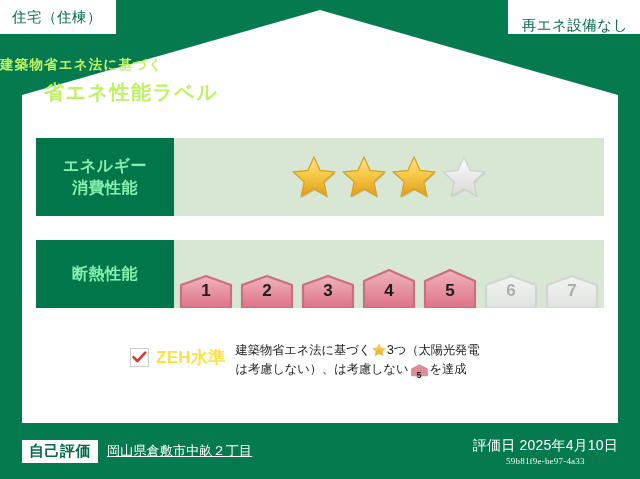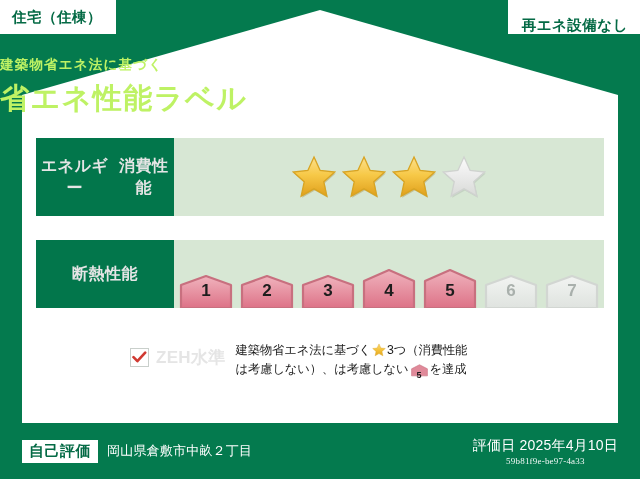--- a/index.html
+++ b/index.html
@@ -30,21 +30,21 @@
     -webkit-clip-path: polygon(0% 20.6%, 50% 0%, 100% 20.6%, 100% 100%, 0% 100%);
     clip-path: polygon(0% 20.6%, 50% 0%, 100% 20.6%, 100% 100%, 0% 100%);
   }
 
   
   .corner-tag {
     position: absolute;
     top: 0;
     background: #ffffff;
     color: #046a45;
-    font-weight: bold;
+    font-weight: normal;
     font-size: 14.5px;
     line-height: 34px;
     height: 34px;
     letter-spacing: .5px;
     white-space: nowrap;
   }
   #tag-left  { left: 0;  padding: 0 14px 0 12px; }
   #tag-right { right: 0; padding: 8px 12px 0 14px; }
 
   
@@ -55,48 +55,49 @@
     text-align: left;
     color: #bef264;
   }
   #title-sub {
     font-size: 13.5px;
     font-weight: bold;
     letter-spacing: 1.2px;
     margin-bottom: 5px;
   }
   #title-main {
-    font-size: 29px;
+    font-size: 20px;
     font-weight: bold;
     letter-spacing: 1.5px;
+    padding-left: 44px;
   }
 
   
   .rating-row {
     position: absolute;
     left: 36px;
     width: 568px;
     height: 78px;
     background: #d7e7d4;
     display: flex;
     align-items: stretch;
   }
   #row-energy     { top: 138px; }
   #row-insulation { top: 240px; height: 68px; }
 
   .row-label {
     width: 138px;
     flex: 0 0 138px;
     background: #02764b;
-    color: #e5e5e5;
+    color: #86efac;
     font-weight: bold;
     font-size: 16px;
     line-height: 1.35;
     display: flex;
-    flex-direction: row;
+    flex-direction: column;
     align-items: center;
     justify-content: center;
     text-align: center;
     letter-spacing: .5px;
   }
   .row-value {
     flex: 1 1 auto;
     display: flex;
     align-items: center;
     justify-content: center;
@@ -152,21 +153,21 @@
   #zeh-checkbox {
     width: 19px; height: 19px;
     border: 1.4px solid #c9cfcb;
     background: #fff;
     display: flex; align-items: center; justify-content: center;
     flex: 0 0 auto;
   }
   #zeh-label {
     font-size: 17px;
     font-weight: bold;
-    color: #e5e5e5;
+    color: #fde047;
     letter-spacing: .3px;
     white-space: nowrap;
   }
   #zeh-desc {
     font-size: 12.3px;
     line-height: 1.55;
     color: #1b1b1b;
     padding-top: 3px;
     letter-spacing: -0.1px;
   }
@@ -180,21 +181,21 @@
   
   #footer {
     position: absolute;
     left: 0; right: 0; bottom: 0;
     height: 56px;
     color: #ffffff;
     display: flex;
     align-items: center;
     padding: 0 22px;
   }
-  #footer-left { display: flex; align-items: center; gap: 9px; }
+  #footer-left { display: flex; align-items: center; gap: 9px; text-decoration: underline; }
   #eval-badge {
     background: #ffffff;
     color: #046a45;
     font-weight: bold;
     font-size: 15px;
     padding: 2px 7px;
     letter-spacing: .5px;
   }
   #address { font-size: 13px; letter-spacing: .2px; }
   #footer-right {
@@ -384,21 +385,21 @@
       <div>
         <span>建築物省エネ法に基づく</span><svg class="inline-star" width="14" height="14" viewBox="0 0 24 24">
             <defs>
               <linearGradient id="ig1" x1="0" y1="0" x2="0" y2="1">
                 <stop offset="0" stop-color="#fbd97a"></stop>
                 <stop offset="0.5" stop-color="#f5c33b"></stop>
                 <stop offset="1" stop-color="#e2a520"></stop>
               </linearGradient>
             </defs>
             <path d="M12 1.6 L15.2 8.6 L22.8 9.4 L17.1 14.5 L18.7 22 L12 18.2 L5.3 22 L6.9 14.5 L1.2 9.4 L8.8 8.6 Z" fill="url(#ig1)" stroke="#d9a722" stroke-width="0.7"></path>
-          </svg><span>3つ（消費性能</span>
+          </svg><span>3つ（太陽光発電</span>
       </div>
       <div>
         <span>は考慮しない）、は考慮しない</span><span class="inline-house"><svg width="17" height="14" viewBox="0 0 58 40">
               <path d="M2 40 L2 16 L29 2 L56 16 L56 40 Z" fill="#e08a9a" stroke="#c9707f" stroke-width="2"></path>
             </svg><span class="n">5</span></span><span>を達成</span>
       </div>
     </div>
   </div>
 
   <div id="footer">

